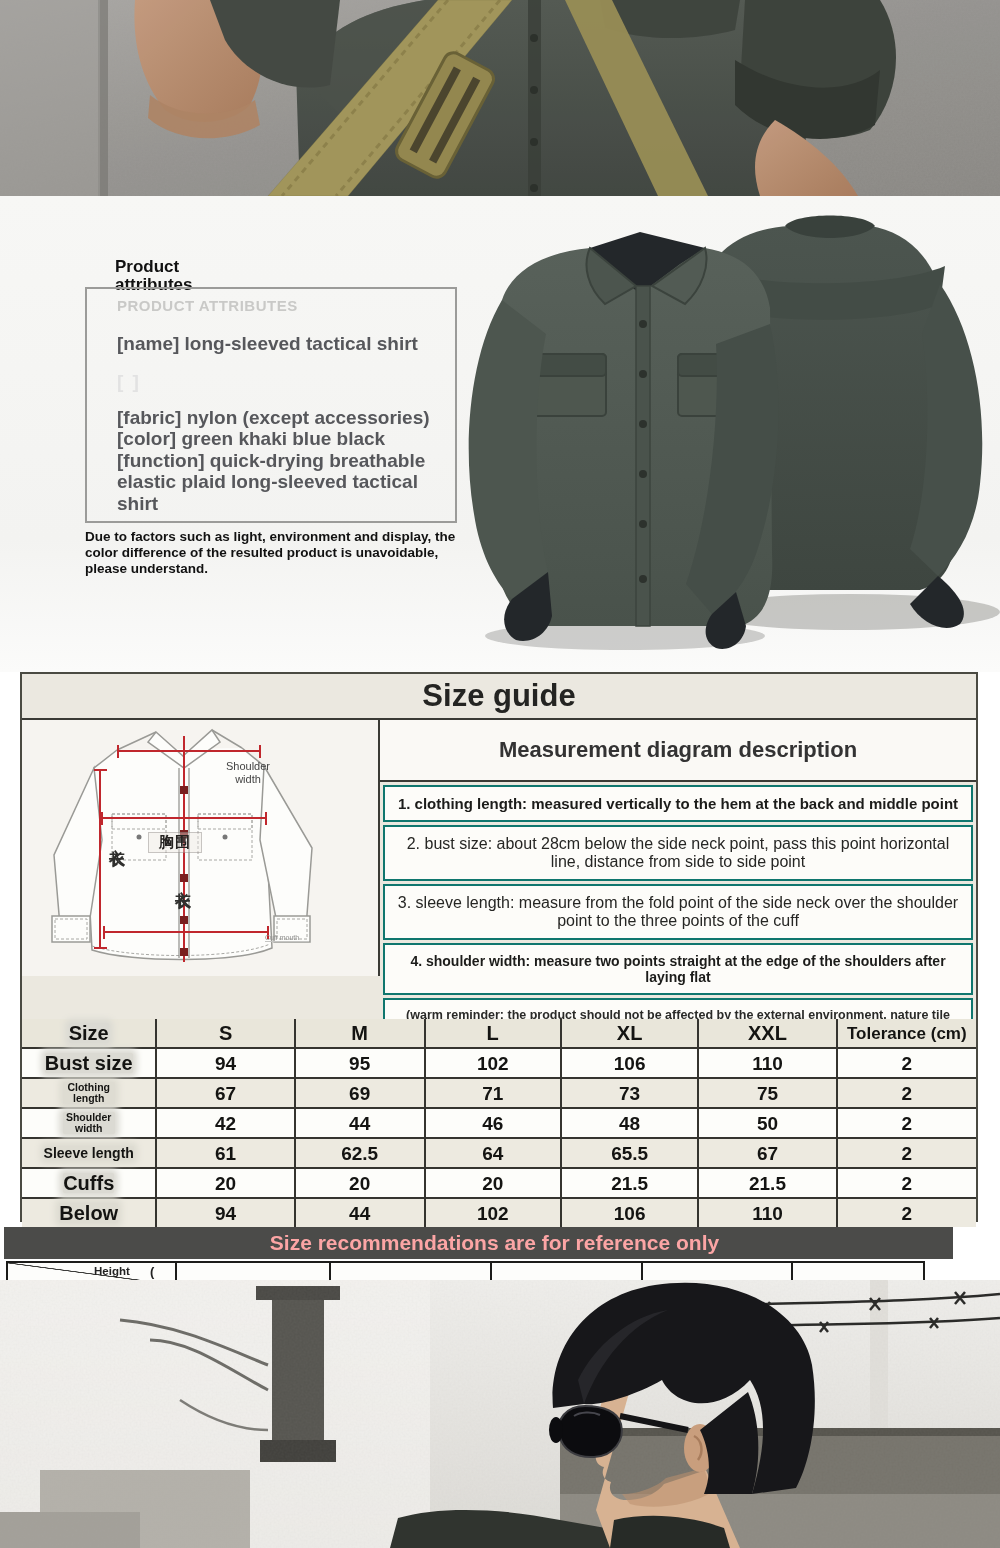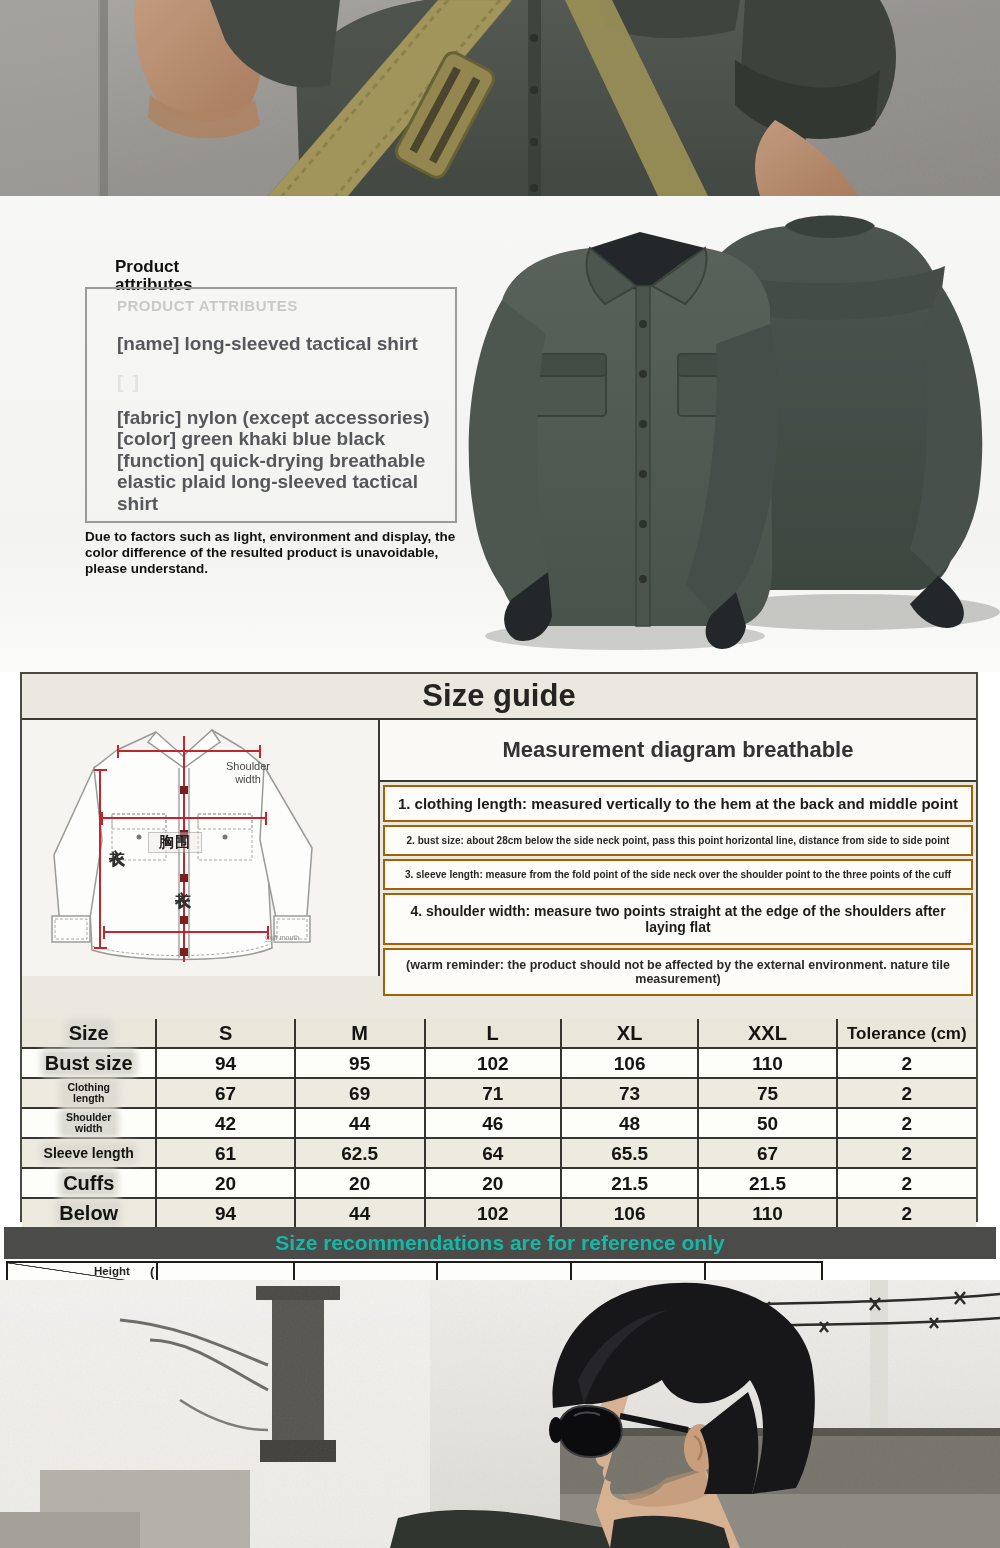--- a/index.html
+++ b/index.html
@@ -28,24 +28,24 @@
   
   .sg-box{left:20px;top:672px;width:958px;height:550px;background:#ebe8df;border:2px solid #4a4a42;box-sizing:border-box;}
   .sg-header{left:0;top:0;width:100%;height:46px;background:#ebe8e0;border-bottom:2px solid #3a3a35;
      display:flex;align-items:center;justify-content:center;font-size:31px;font-weight:bold;color:#242422;box-sizing:border-box;}
   .sg-content{left:0;top:46px;width:100%;height:256px;display:flex;box-sizing:border-box;}
   .sg-diagram{position:relative;width:358px;height:256px;background:#f6f4f0;border-right:2px solid #3a3a35;box-sizing:border-box;flex:none;}
   .sg-right{position:relative;flex:1;height:256px;}
   .m-header{position:absolute;left:0;top:0;right:0;height:62px;background:#faf9f5;border-bottom:2px solid #3a3a35;
      display:flex;align-items:center;justify-content:center;font-size:22px;font-weight:bold;color:#333;box-sizing:border-box;}
   .m-rows{position:absolute;left:3px;right:3px;top:65px;bottom:4px;display:flex;flex-direction:column;gap:3px;}
-  .m-row{flex:1;background:#fdfcf9;border:2px solid #a16207;display:flex;align-items:center;justify-content:center;
+  .m-row{flex:1;background:#fdfcf9;border:2px solid #0f766e;display:flex;align-items:center;justify-content:center;
      text-align:center;box-sizing:border-box;color:#1c1c1a;padding:8px 6px;}
   .m-0{font-size:15px;font-weight:bold;}
-  .m-1,.m-2{font-size:10px;font-weight:bold;color:#262624;}
+  .m-1,.m-2{font-size:16px;font-weight:normal;color:#262624;}
   .m-3{font-size:14px;font-weight:bold;}
   .m-4{font-size:19.5px;font-weight:bold;flex:1.15;}
   .m-5{font-size:12.5px;font-weight:bold;color:#2a2a28;}
 
   .chart-title{left:0;top:302px;width:100%;height:36px;background:#47474444;background:#484845;
      display:flex;align-items:center;justify-content:center;color:#fff;font-size:23px;font-weight:bold;border-bottom:2px solid #2c2c2a;box-sizing:border-box;}
   .sg-table{left:0;top:345px;width:100%;height:208px;display:flex;flex-direction:column;}
   .t-row{flex:1;display:grid;grid-template-columns:14.2% 14.5% 13.6% 14.3% 14.4% 14.5% 1fr;
      border-bottom:2px solid #35342f;box-sizing:border-box;}
   .t-row:last-child{border-bottom:none;}
@@ -66,23 +66,23 @@
   
   .d-lbl{position:absolute;color:#3a3a38;font-weight:bold;}
   .d-shoulder{left:203px;top:40px;width:46px;font-size:11px;line-height:1.15;text-align:center;font-weight:normal;color:#444;white-space:pre-line;}
   .d-vert{writing-mode:vertical-rl;letter-spacing:2px;font-size:16px;color:#2f2f2d;}
   .d-len-left{left:84px;top:116px;}
   .d-bust{left:126px;top:112px;font-size:15px;color:#242220;letter-spacing:1px;border:1px solid rgba(60,50,50,.25);padding:0 10px;background:rgba(235,230,225,.4);}
   .d-len-center{left:150px;top:158px;}
   .d-cuff{left:243px;top:214px;font-size:7px;color:#8d8d8b;font-weight:normal;border-bottom:1px solid #c5c5c3;padding-right:10px;}
 
   
-  .banner{left:4px;top:1227px;width:992px;height:32px;background:#4b4b49;display:flex;align-items:center;justify-content:center;
-     color:#14b8a6;font-size:21px;font-weight:bold;}
-  .partial-row{left:6px;top:1261px;width:817px;height:26px;background:#fdfdfb;border:2px solid #1c1c1a;box-sizing:border-box;display:grid;
+  .banner{left:4px;top:1227px;width:917px;height:32px;background:#4b4b49;display:flex;align-items:center;justify-content:center;
+     color:#fca5a5;font-size:21px;font-weight:bold;padding-left:32px;}
+  .partial-row{left:6px;top:1261px;width:919px;height:26px;background:#fdfdfb;border:2px solid #1c1c1a;box-sizing:border-box;display:grid;
      grid-template-columns:18.5% 16.8% 17.6% 16.5% 16.4% 1fr;}
   .p-cell{border-right:2px solid #1c1c1a;position:relative;box-sizing:border-box;}
   .p-cell:last-child{border-right:none;}
   .p-diag{position:absolute;left:0;top:0;width:100%;height:100%;
      background:linear-gradient(to top right,transparent 48.5%,#3c3c3a 49.5%,#3c3c3a 51%,transparent 52%);}
   .p-height{position:absolute;left:86px;top:2px;font-size:11.5px;font-weight:bold;color:#222;}
   .p-unit{position:absolute;left:142px;top:1px;font-size:13px;font-weight:bold;color:#222;letter-spacing:2px;}
 </style>
 </head>
 <body>
@@ -263,21 +263,21 @@
         </svg>
         <div class="d-lbl d-shoulder">Shoulder
 width</div>
         <div class="d-lbl d-vert d-len-left">衣长</div>
         <div class="d-lbl d-bust">胸围</div>
         <div class="d-lbl d-vert d-len-center">衣长</div>
         <div class="d-lbl d-cuff">Cuff mouth</div>
       </div>
 
       <div class="sg-right">
-        <div class="m-header">Measurement diagram breathable</div>
+        <div class="m-header">Measurement diagram description</div>
         <div class="m-rows">
           <div class="m-row m-0">1. clothing length: measured vertically to the hem at the back and middle point</div>
           <div class="m-row m-1">2. bust size: about 28cm below the side neck point, pass this point horizontal line, distance from side to side point</div>
           <div class="m-row m-2">3. sleeve length: measure from the fold point of the side neck over the shoulder point to the three points of the cuff</div>
           <div class="m-row m-3">4. shoulder width: measure two points straight at the edge of the shoulders after laying flat</div>
           <div class="m-row m-5">(warm reminder: the product should not be affected by the external environment. nature tile measurement)</div>
         </div>
       </div>
     </div>
 

